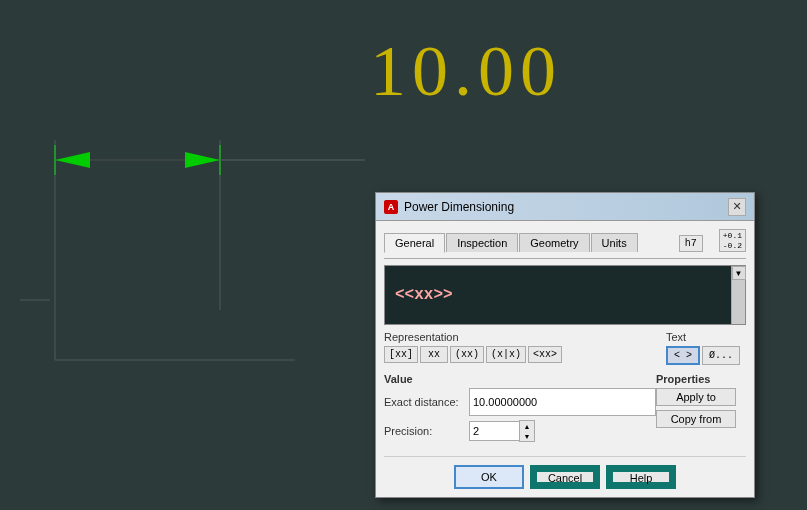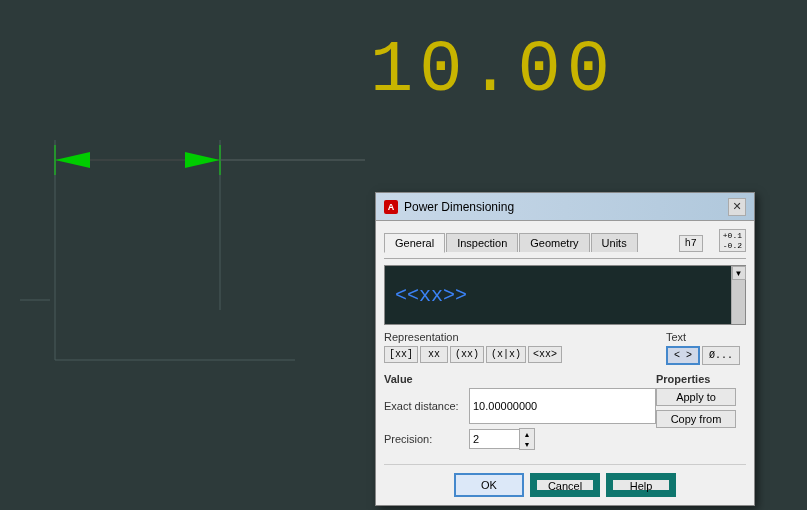--- a/index.html
+++ b/index.html
@@ -155,24 +155,24 @@
       margin-bottom: 6px;
       display: flex;
       align-items: center;
       justify-content: flex-start;
       padding-left: 10px;
       position: relative;
       border: 1px solid #888;
     }
 
     .preview-text {
-      color: #3b82f6;
-      font-size: 20px;
+      color: #fca5a5;
+      font-size: 16px;
       font-family: 'Courier New', monospace;
-      font-weight: normal;
+      font-weight: bold;
     }
 
     .preview-scrollbar {
       position: absolute;
       right: 0;
       top: 0;
       bottom: 0;
       width: 14px;
       background: #ccc;
       border-left: 1px solid #aaa;
@@ -273,21 +273,21 @@
 
     .field-label {
       font-size: 11px;
       color: #333;
       width: 85px;
       flex-shrink: 0;
     }
 
     .field-input {
       flex: 1;
-      height: 36px;
+      height: 28px;
       border: 1px solid #aaa;
       background: white;
       padding: 9px 3px;
       font-size: 11px;
     }
 
     .spinner-wrapper {
       display: flex;
       align-items: center;
     }
@@ -354,21 +354,21 @@
       background: #dce8f8;
     }
 
     
     .dimension-text {
       position: absolute;
       top: 30px;
       left: 370px;
       color: #c8b400;
       font-size: 72px;
-      font-family: Liberation Mono, monospace;
+      font-family: Liberation Serif, serif;
       letter-spacing: 6px;
       font-weight: normal;
     }
 
     .value-section-label {
       font-size: 11px;
       color: #333;
       font-weight: bold;
       margin-bottom: 3px;
     }

